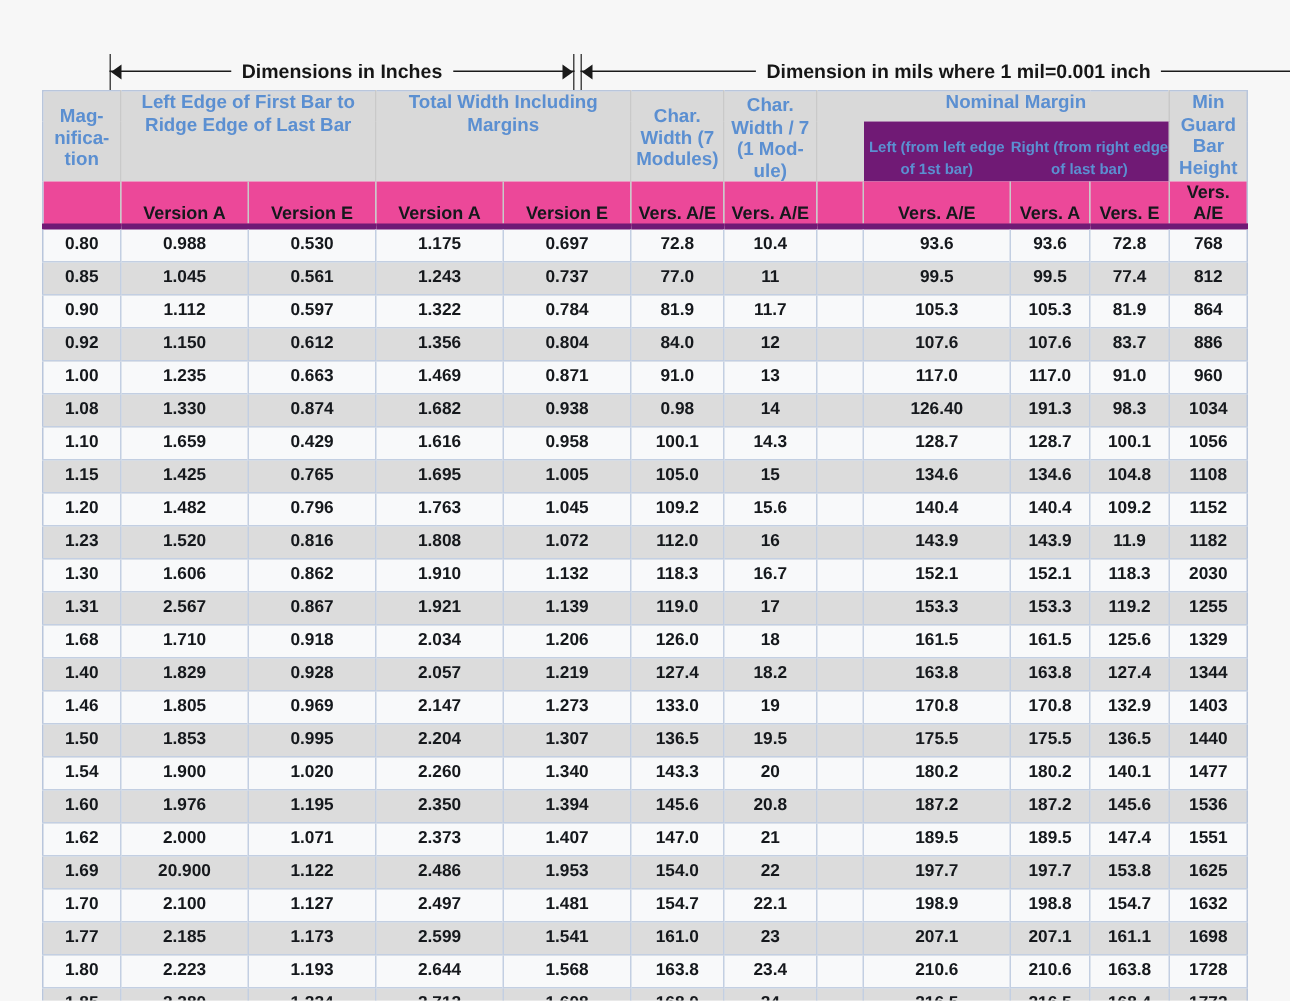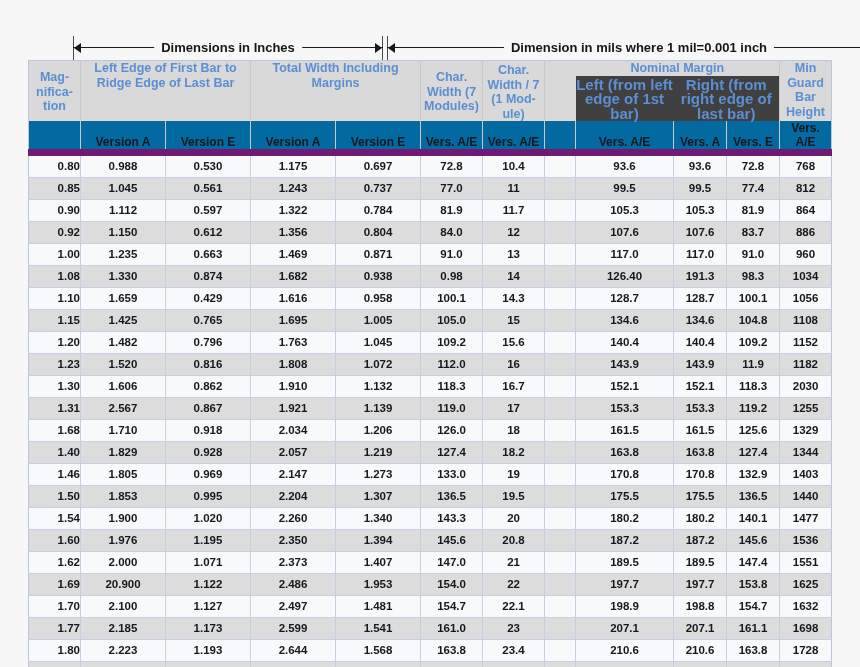--- a/index.html
+++ b/index.html
@@ -108,54 +108,54 @@
     text-align: center;
     vertical-align: top;
     padding: 7px 2px 2px 2px;
     border: none;
   }
   .hdr-cell.mid {
     vertical-align: middle;
     padding-top: 2px;
   }
   .hdr-sub {
-    background: #404040;
+    background: #701a75;
     color: #5b8fd1;
-    font-size: 15px;
+    font-size: 10px;
     font-weight: bold;
     line-height: 14.5px;
     text-align: center;
     vertical-align: bottom;
     padding: 2px 2px 4px 2px;
   }
 
   
   .ver-cell {
-    background: #0369a1;
+    background: #ec4899;
     color: #15181c;
     font-size: 12px;
     font-weight: bold;
     text-align: center;
     vertical-align: bottom;
     padding: 3px 2px 5px 2px;
-    border-bottom: 7px solid #701a75;
+    border-bottom: 4px solid #701a75;
   }
 
   
   td.d {
     font-size: 11.5px;
     font-weight: bold;
     color: #15181c;
     text-align: center;
     height: 21px;
     line-height: 21px;
     border-top: 1px solid #c3cfe2;
     border-left: 1px solid #c3cfe2;
   }
-  td.d.nol { border-left: none; text-align: right; }
+  td.d.nol { border-left: none; }
   tr.odd td.d { background: #f8f9fa; }
   tr.even td.d { background: #dcdcdc; }
   td.d.spacer { border-left: 1px solid #c3cfe2; }
 
   
   .vsep { border-left: 1px solid #c9c9c9; }
 </style>
 </head>
 <body>
 

